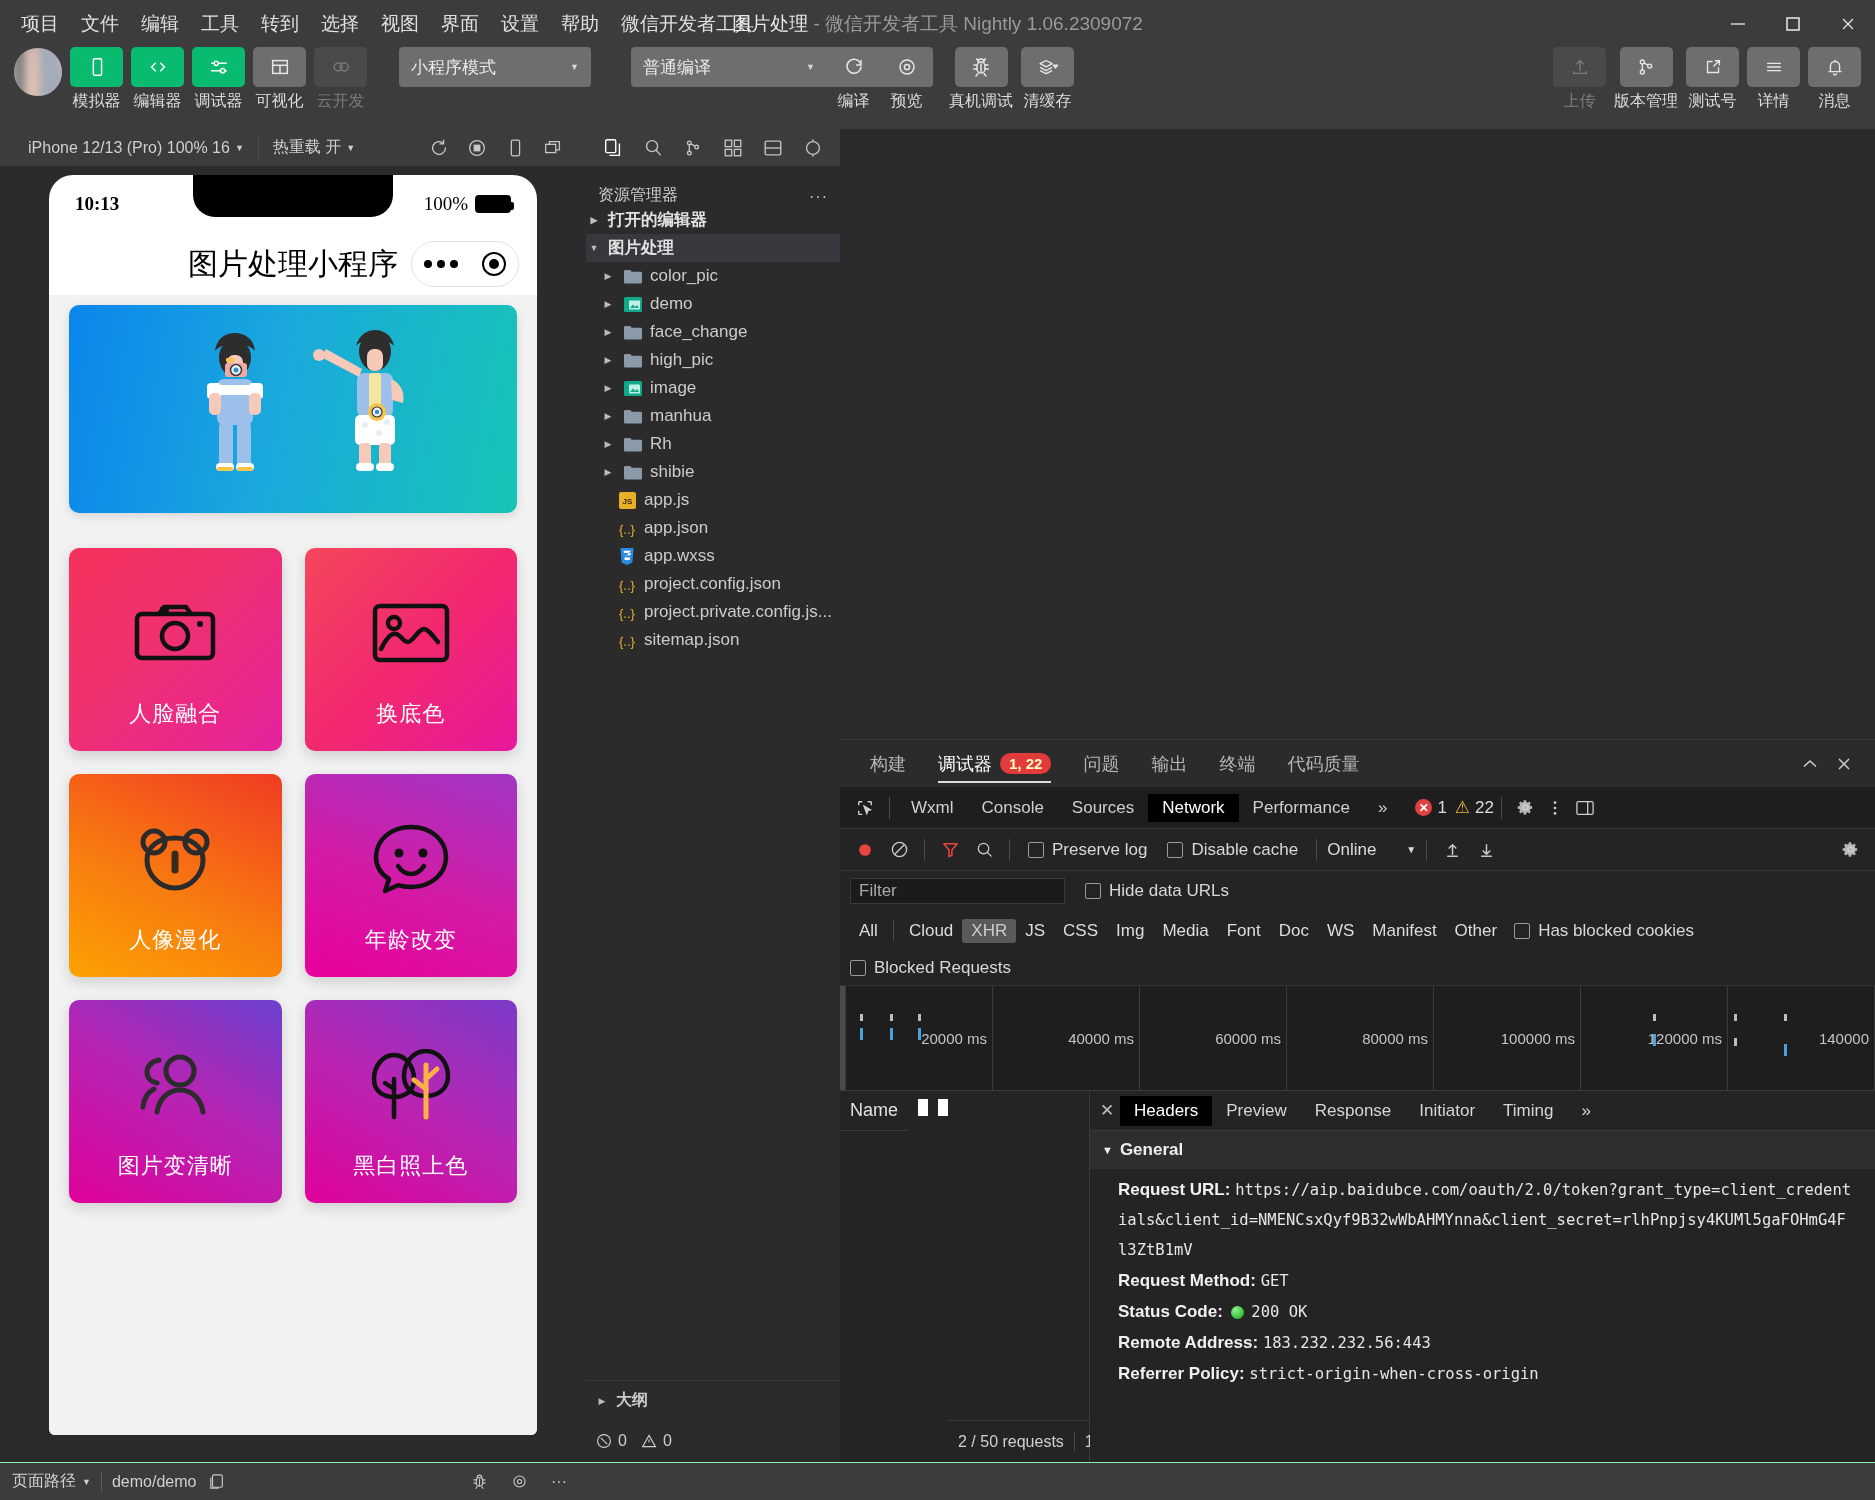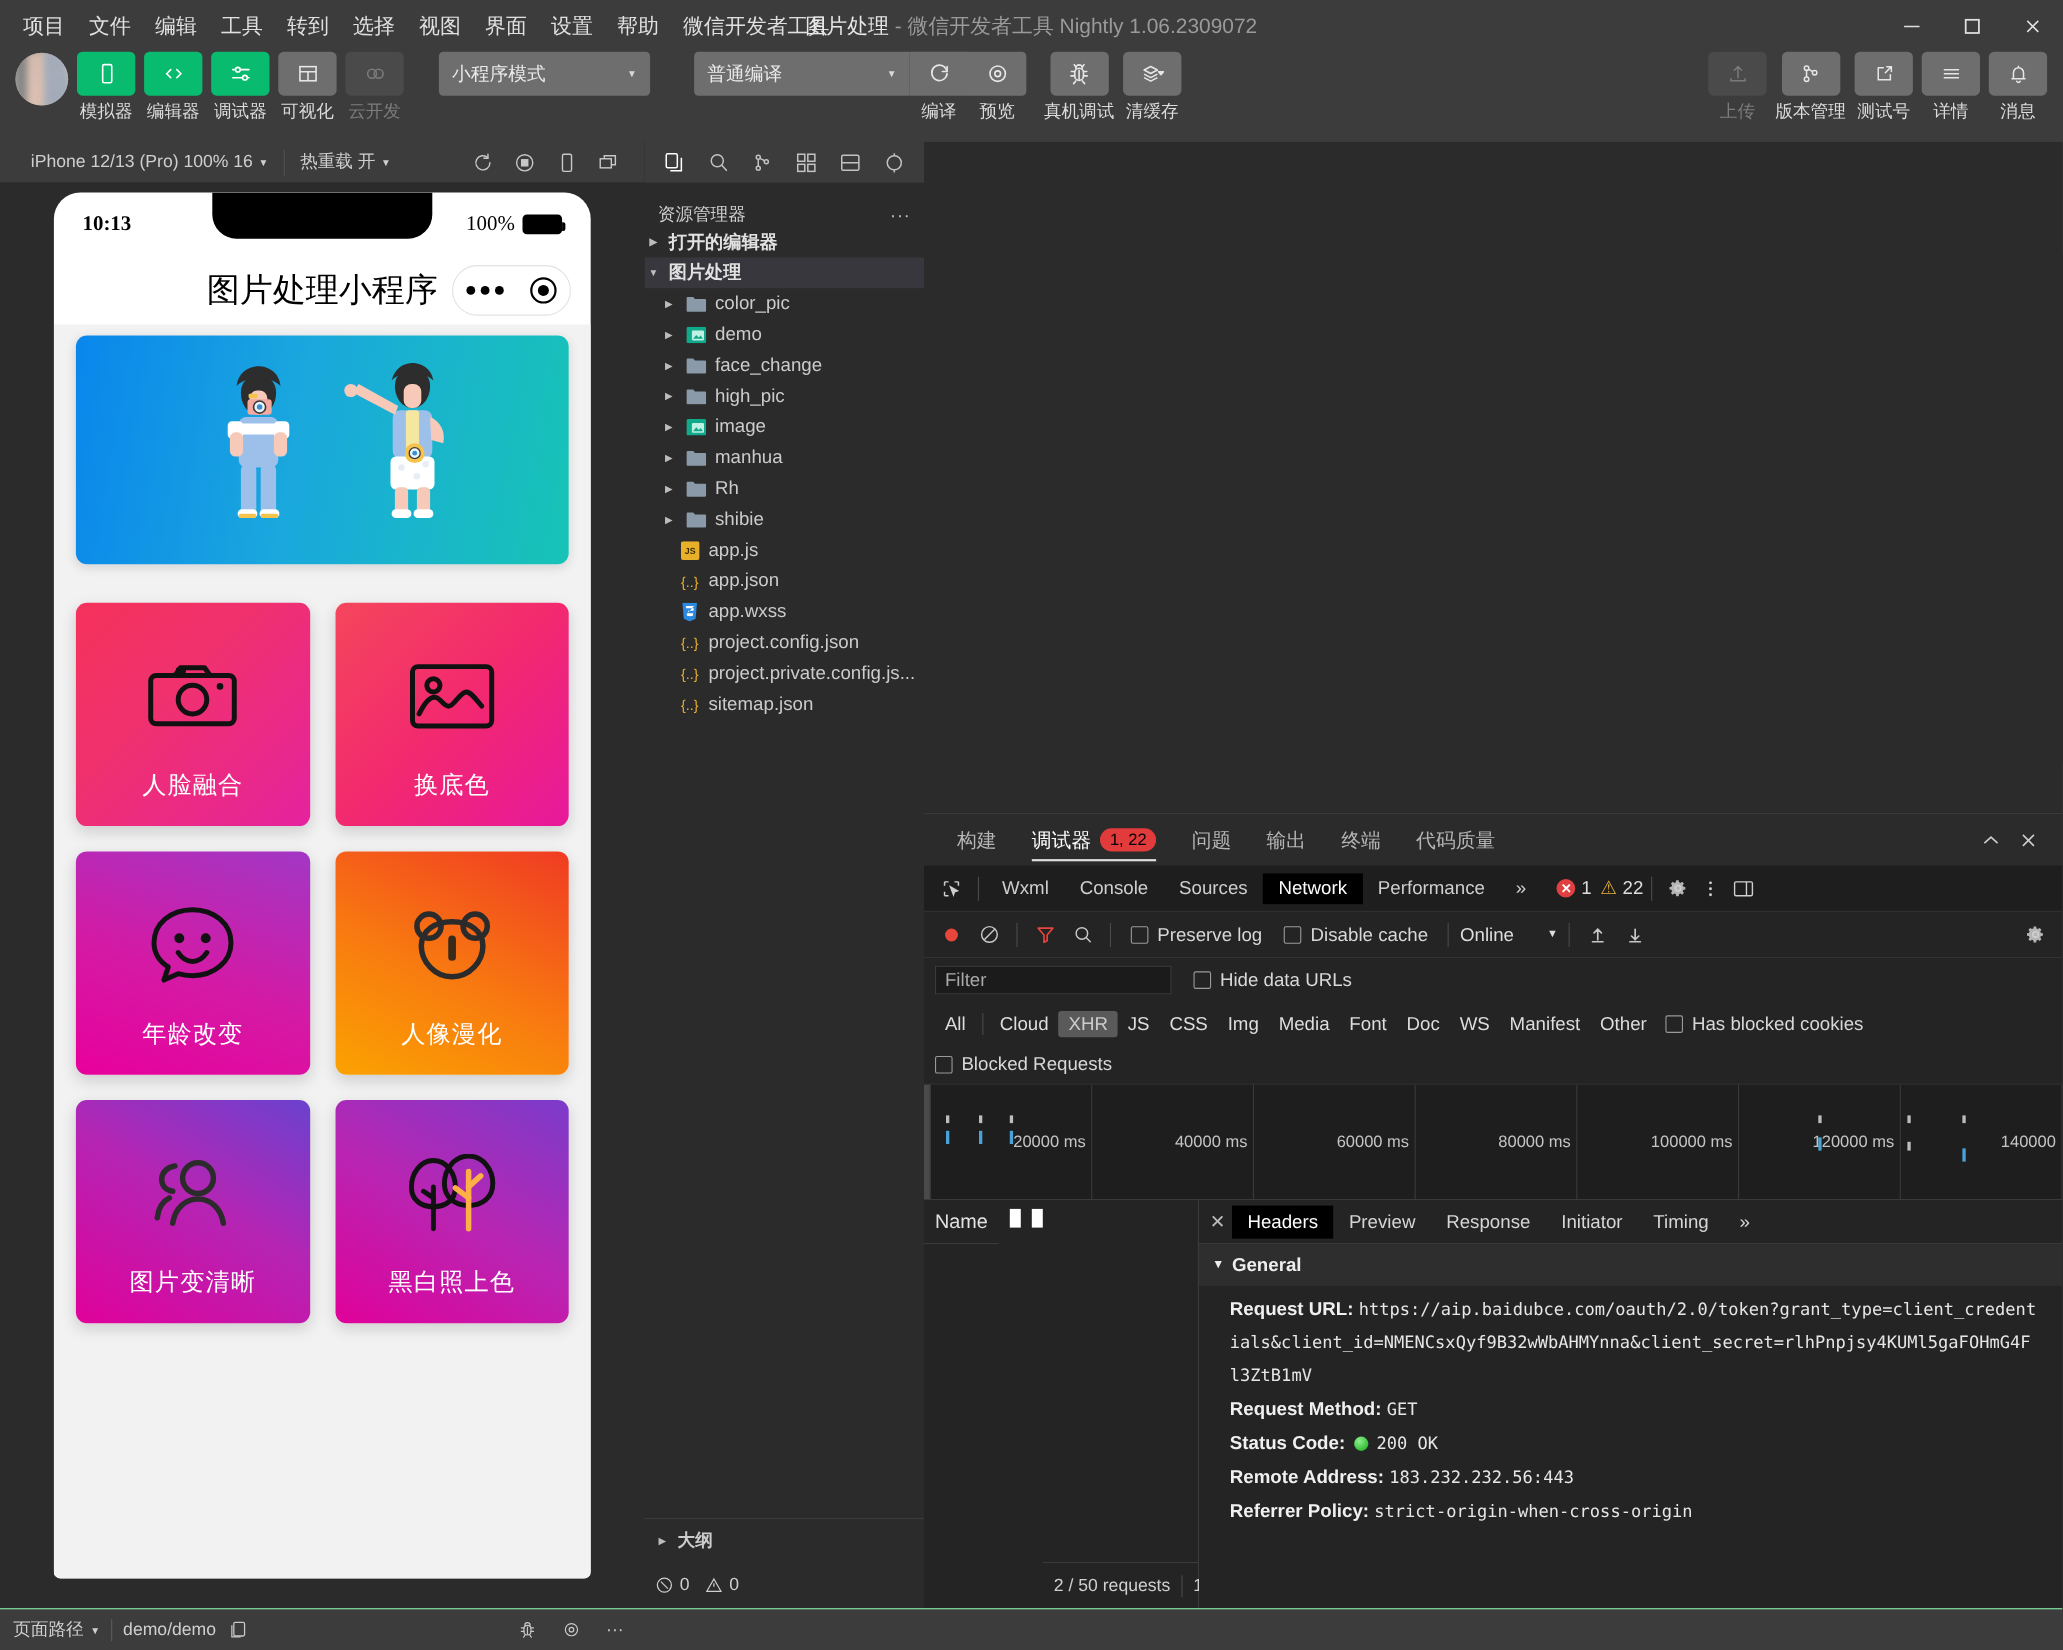--- a/index.html
+++ b/index.html
@@ -99,21 +99,21 @@
   .exp-status { height:42px; display:flex; align-items:center; padding:0 10px; gap:14px; font-size:16px; color:#cfcfcf; flex:none;}
 
   
   .right-col { flex:1; display:flex; flex-direction:column; min-width:0; background:#1e1e1e;}
   .editor-blank { flex:none; height:610px; background:#2b2b2b;}
   .devtools { flex:1; display:flex; flex-direction:column; min-height:0; background:#242424; border-top:1px solid #3a3a3a;}
   .dt-tabs { height:47px; display:flex; align-items:center; padding:0 14px; gap:0; background:#2b2b2b; flex:none;}
   .dt-tab { padding:0 16px; height:47px; display:flex; align-items:center; gap:8px; font-size:18px; color:#b5b5b5; position:relative;}
   .dt-tab.active { color:#fff; }
   .dt-tab.active:after { content:""; position:absolute; left:16px; right:16px; bottom:4px; height:2px; background:#ddd;}
-  .badge { background:#e23b3b; color:#000000; border-radius:11px; padding:2px 9px; font-size:15px; font-weight:400;}
+  .badge { background:#e23b3b; color:#fef9c3; border-radius:11px; padding:2px 9px; font-size:15px; font-weight:700;}
   .dt-tabs .spacer{flex:1;}
   .dt-tabs .ic { width:34px; height:36px; display:flex; align-items:center; justify-content:center; color:#ccc;}
 
   .dt-sub { height:42px; display:flex; align-items:center; background:#1e1e1e; padding:0 8px; gap:0; flex:none; border-bottom:1px solid #333;}
   .dt-sub .st { padding:4px 14px; font-size:17px; color:#cfcfcf;}
   .dt-sub .st.active { background:#000; color:#fff;}
   .dt-sub .vsep { width:1px; height:22px; background:#4a4a4a; margin:0 7px;}
   .err-chip { display:flex; align-items:center; gap:5px; font-size:17px; color:#ddd; }
   .dot-x { width:17px; height:17px; border-radius:50%; background:#e04040; color:#fff; font-size:12px;
            display:flex; align-items:center; justify-content:center; font-weight:bold;}
@@ -503,42 +503,42 @@
                 <div class="ico">
                   <svg width="78" height="64" viewBox="0 0 78 64" fill="none" stroke="#111" stroke-width="4.5" stroke-linejoin="round">
                     <rect x="3" y="5" width="72" height="54" rx="5"></rect>
                     <circle cx="22" cy="22" r="6"></circle>
                     <path d="M9 48c6-12 11-16 15-15 5 1 7 8 12 8s10-13 16-13c4 0 9 7 14 13" stroke-linecap="round"></path>
                   </svg>
                 </div>
                 <div class="lbl">换底色</div>
               </div>
 
+              <div class="card" style="background:linear-gradient(25deg,#fba201 0%, #f87a10 45%, #f03b23 100%)">
+                <div class="ico">
+                  <svg width="78" height="70" viewBox="0 0 78 70" fill="none" stroke="#2b2b2b" stroke-width="5" stroke-linejoin="round">
+                    <circle cx="18" cy="18" r="11"></circle>
+                      <circle cx="60" cy="18" r="11"></circle>
+                    <path d="M11 36c0-14 12-22 28-22s28 8 28 22-12 28-28 28S11 50 11 36z"></path>
+                    <path d="M39 30v16" stroke-width="7" stroke-linecap="round" stroke="#3a2a1a"></path>
+                  </svg>
+                </div>
+                <div class="lbl">人像漫化</div>
+              </div>
+
               <div class="card" style="background:linear-gradient(20deg,#e8009b 0%, #d41aa5 45%, #a137c4 100%)">
                 <div class="ico">
                   <svg width="80" height="72" viewBox="0 0 80 72" fill="none" stroke="#111" stroke-width="4.5" stroke-linejoin="round">
                     <path d="M40 4c20 0 35 13 35 30S60 64 40 64c-5 0-9-.6-13-1.8L14 68l4-12C10 51 5 43 5 34 5 17 20 4 40 4z"></path>
                     <circle cx="28" cy="30" r="4.5" fill="#111" stroke="none"></circle>
                     <circle cx="52" cy="30" r="4.5" fill="#111" stroke="none"></circle>
                     <path d="M27 43c4 6 8 8 13 8s9-2 13-8" stroke-linecap="round"></path>
                   </svg>
                 </div>
                 <div class="lbl">年龄改变</div>
-              </div>
-
-              <div class="card" style="background:linear-gradient(25deg,#fba201 0%, #f87a10 45%, #f03b23 100%)">
-                <div class="ico">
-                  <svg width="78" height="70" viewBox="0 0 78 70" fill="none" stroke="#2b2b2b" stroke-width="5" stroke-linejoin="round">
-                    <circle cx="18" cy="18" r="11"></circle>
-                      <circle cx="60" cy="18" r="11"></circle>
-                    <path d="M11 36c0-14 12-22 28-22s28 8 28 22-12 28-28 28S11 50 11 36z"></path>
-                    <path d="M39 30v16" stroke-width="7" stroke-linecap="round" stroke="#3a2a1a"></path>
-                  </svg>
-                </div>
-                <div class="lbl">人像漫化</div>
               </div>
 
               <div class="card" style="background:linear-gradient(30deg,#e0019a 0%, #b425b4 55%, #6b41cf 100%)">
                 <div class="ico">
                   <svg width="82" height="66" viewBox="0 0 82 66" fill="none" stroke="#2b2b2b" stroke-width="5" stroke-linecap="round">
                     <circle cx="46" cy="19" r="14"></circle>
                     <path d="M23 60c2-13 11-22 23-22s21 9 23 22"></path>
                     <path d="M25 8c-7 1-12 6-12 12s4 10 10 11"></path>
                     <path d="M9 55c1-9 5-15 11-18"></path>
                   </svg>

